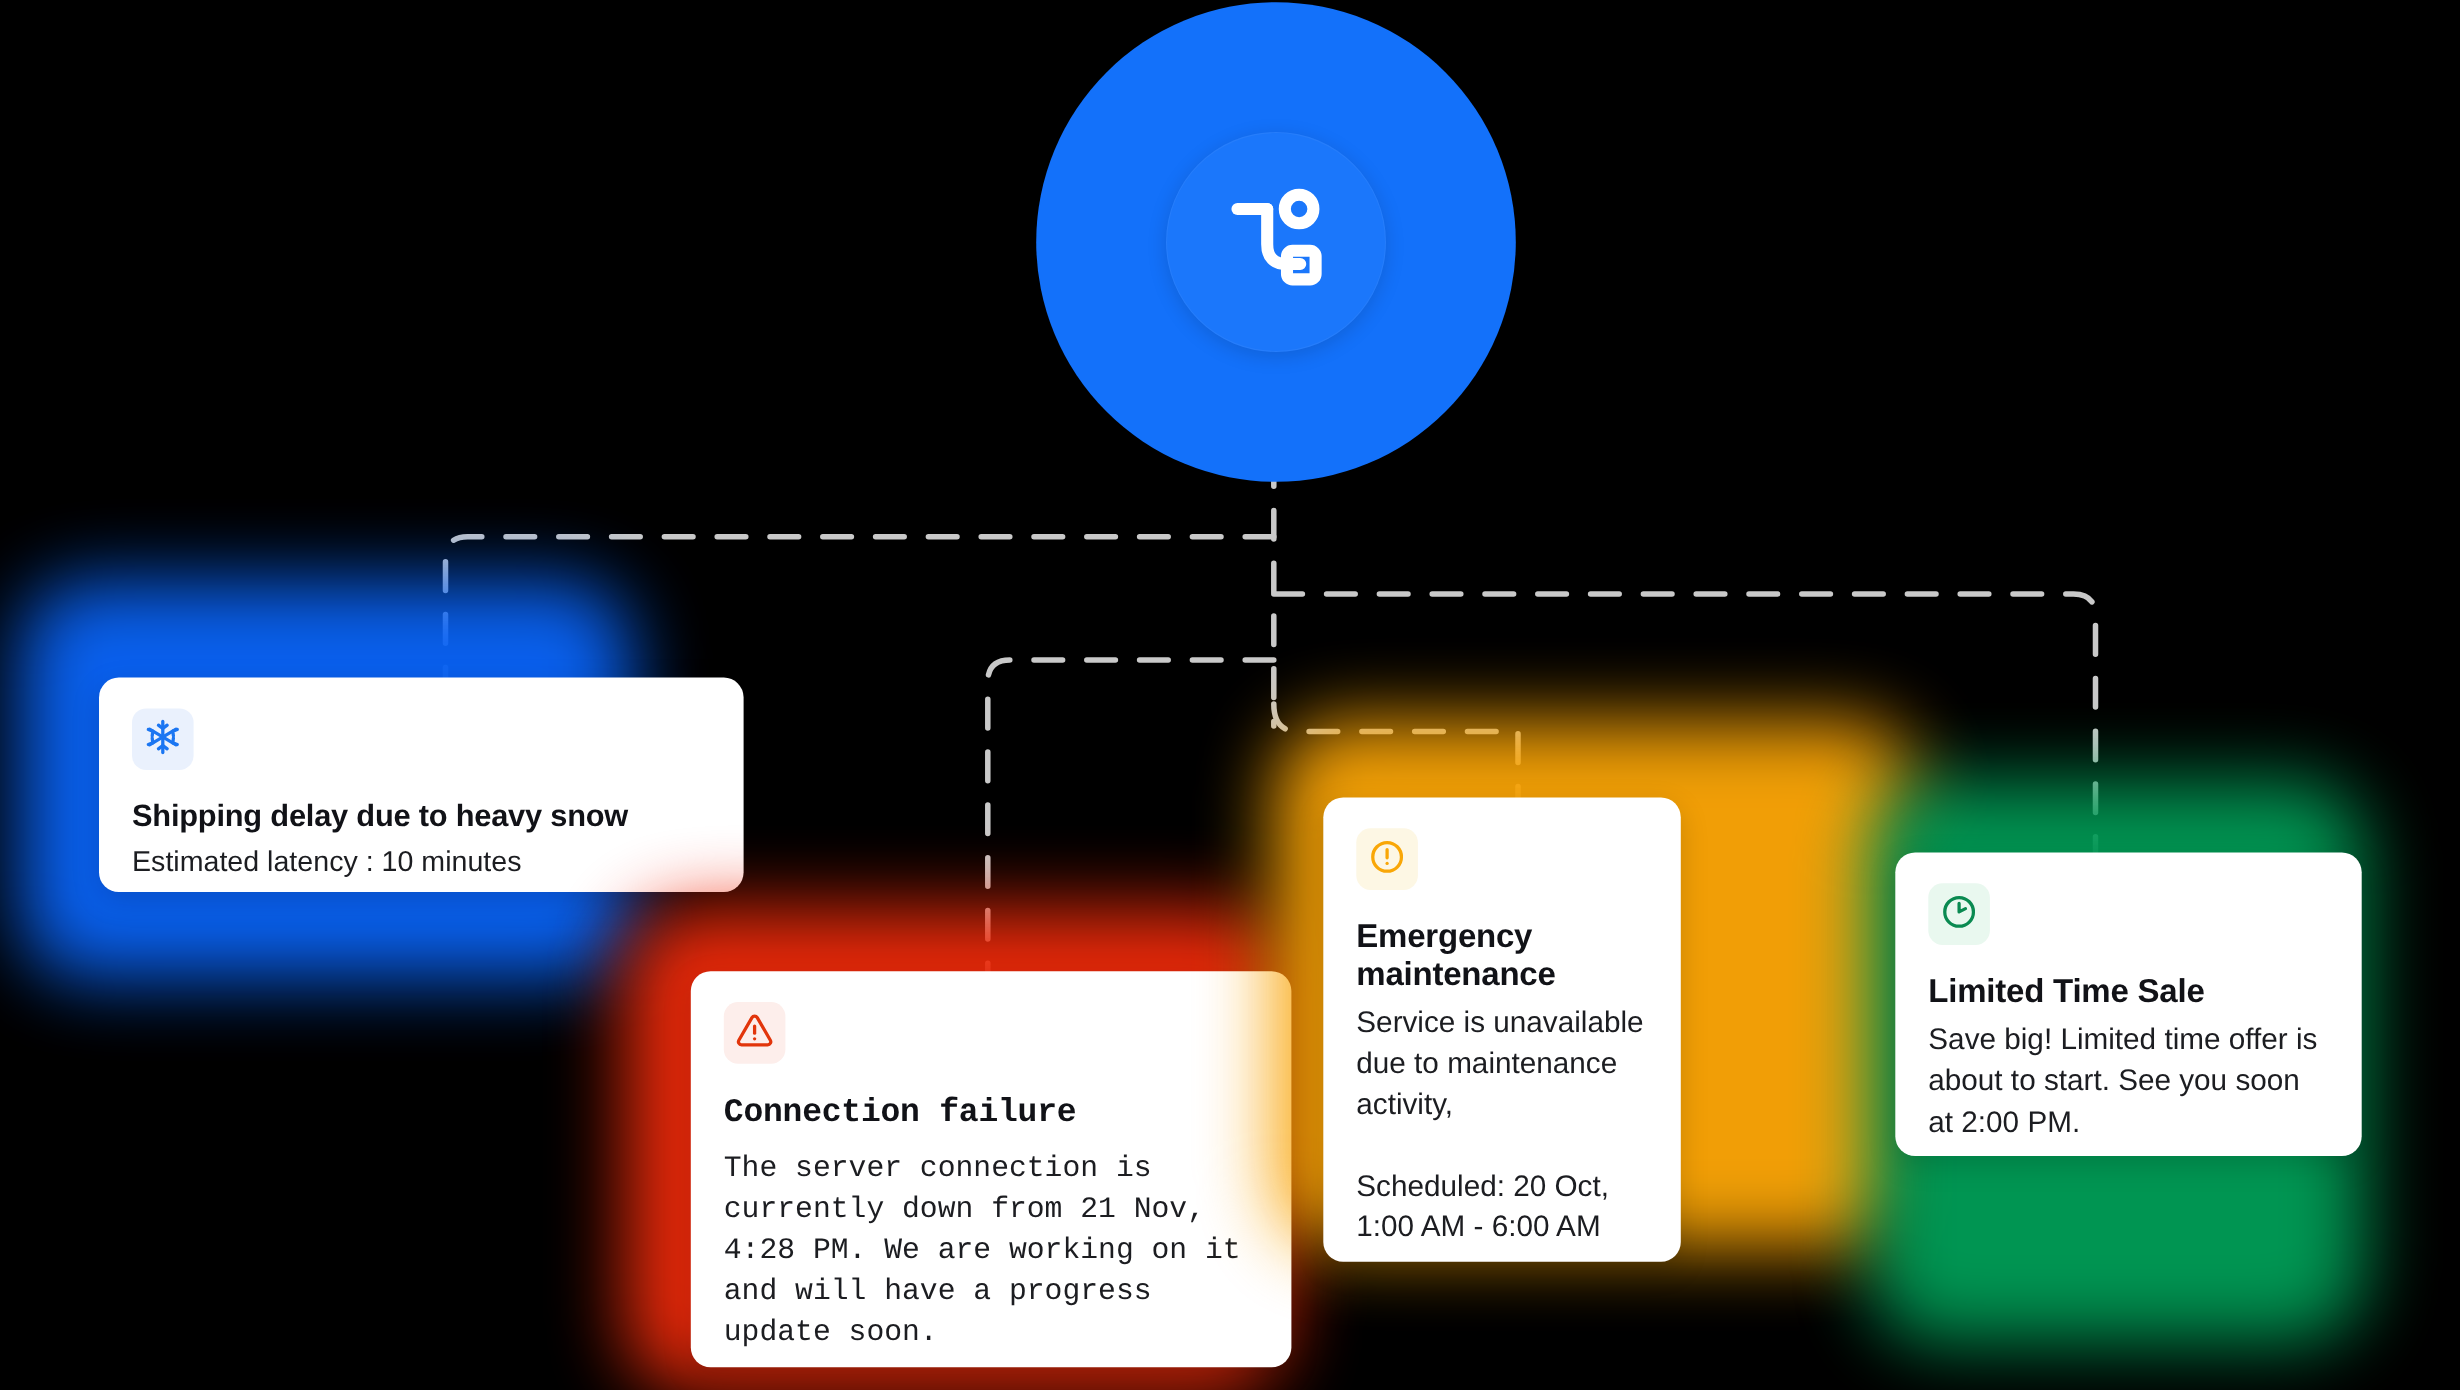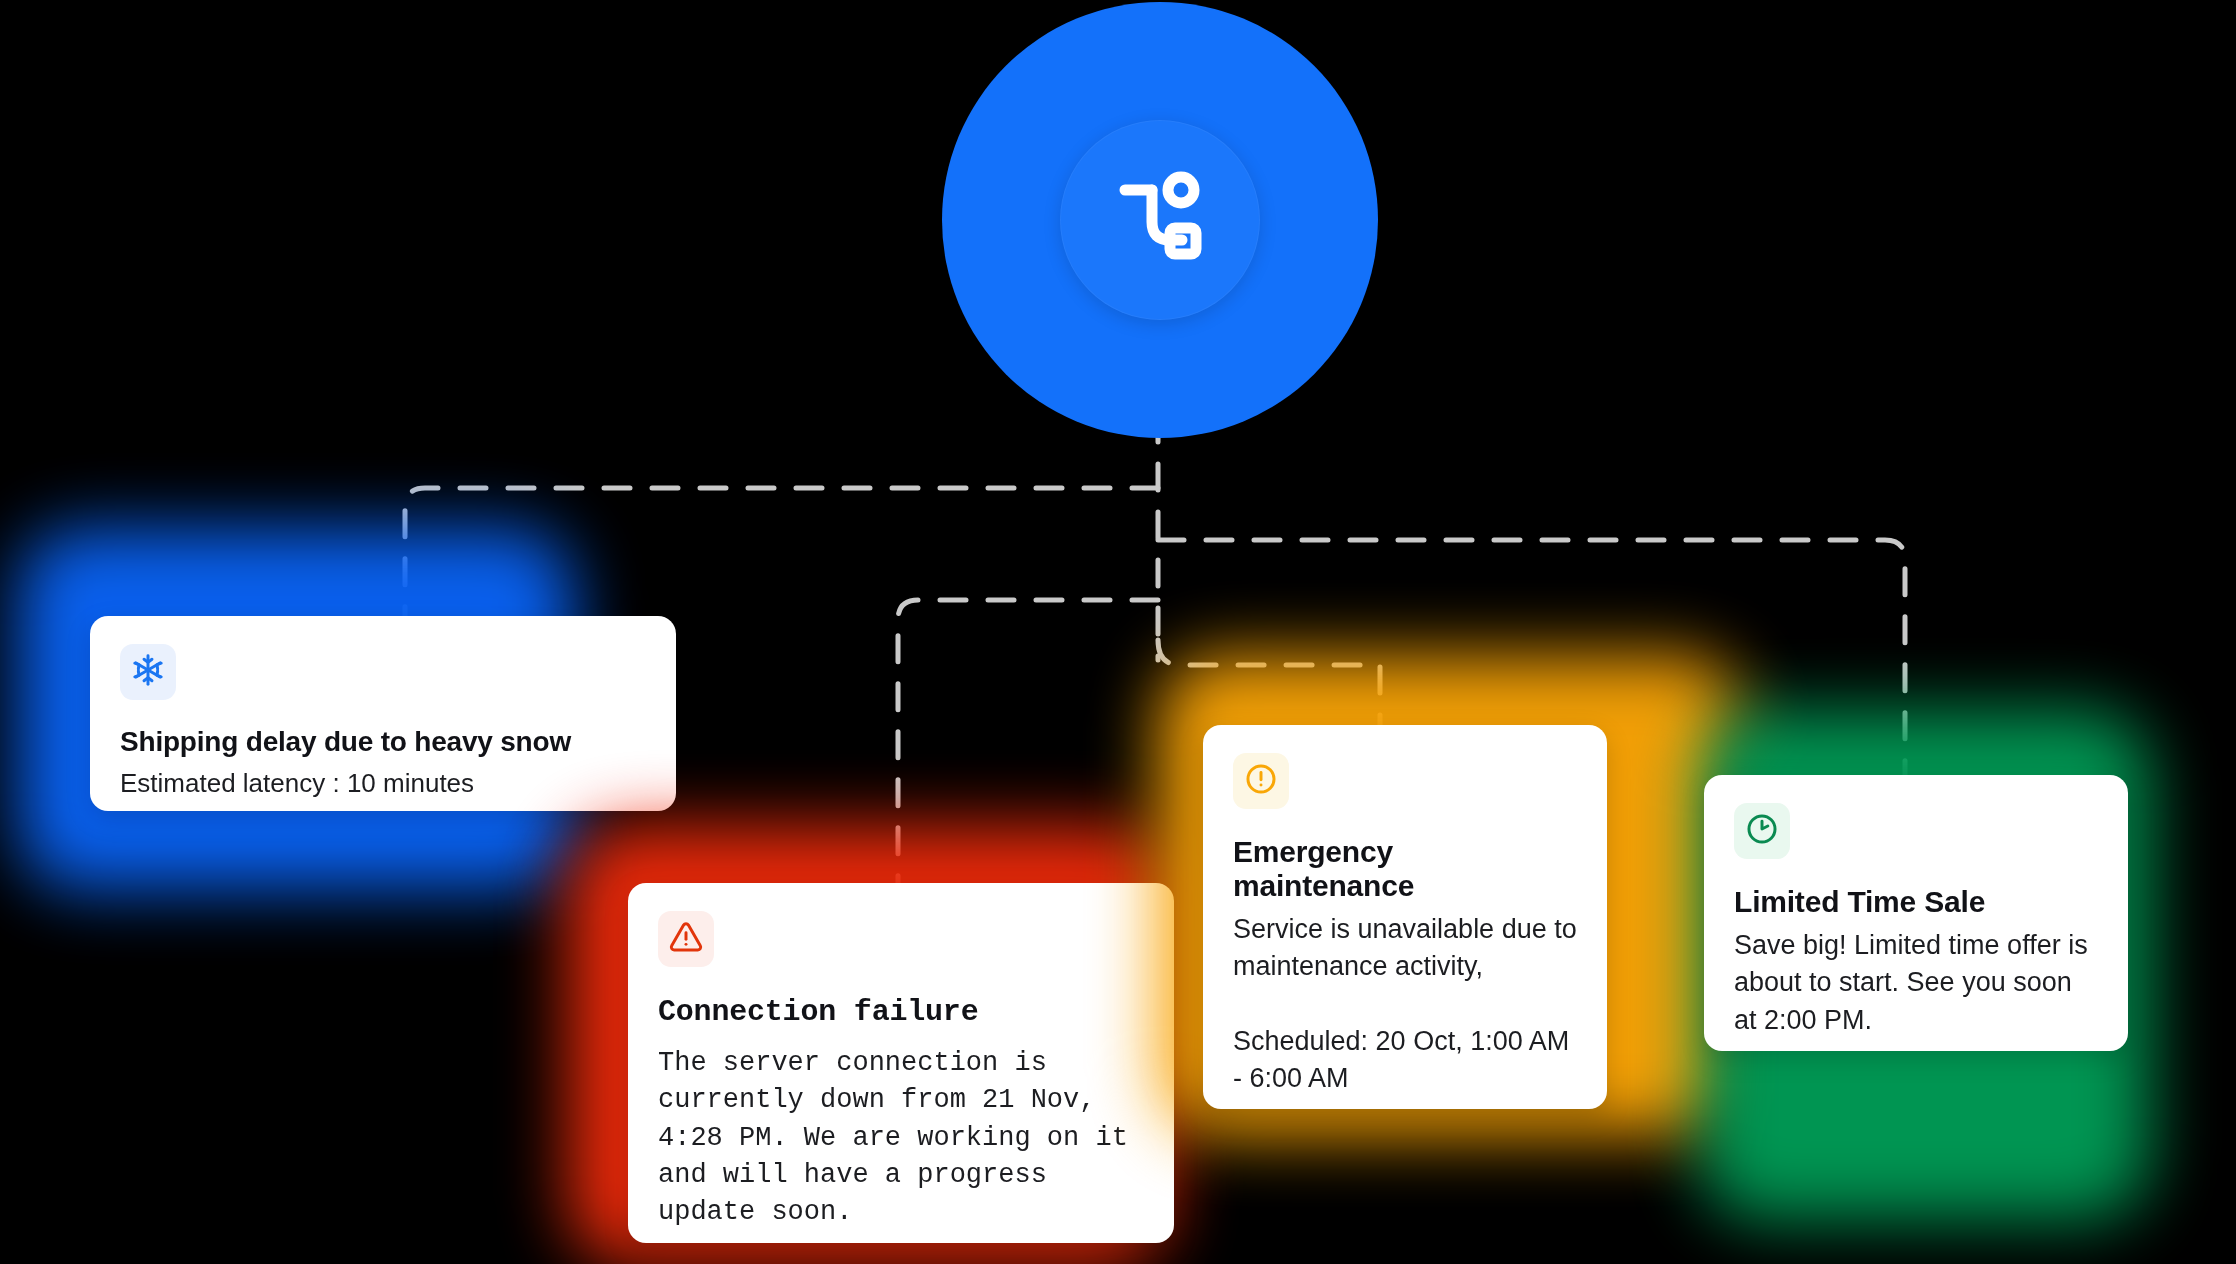--- a/index.html
+++ b/index.html
@@ -65,28 +65,28 @@
 
   
   #node-connection .glow { left:0px; top:0px; width:600px; height:440px; background:#f02b0b; }
   #node-connection .card { left:60px; top:58px; width:546px; }
   #node-connection .icon-box { background:#fdeeeb; }
   #node-connection .card-title { font-size:30px; margin-top:28px; }
   #node-connection .card-body { font-size:27px; line-height:1.38; margin-top:16px; }
 
   
   #node-maintenance .glow { left:0px; top:0px; width:584px; height:480px; background:#f9a407; }
-  #node-maintenance .card { left:45px; top:70px; width:404px; }
+  #node-maintenance .card { left:45px; top:70px; width:325px; }
   #node-maintenance .icon-box { background:#fdf7e4; }
   #node-maintenance .card-title { font-size:30px; margin-top:26px; }
   #node-maintenance .card-body { font-size:27px; line-height:1.38; margin-top:8px; }
 
   
   #node-sale .glow { left:0px; top:0px; width:450px; height:510px; background:#009a55; }
-  #node-sale .card { left:4px; top:65px; width:424px; }
+  #node-sale .card { left:23px; top:65px; width:424px; }
   #node-sale .icon-box { background:#e9f8ef; }
   #node-sale .card-title { font-size:30px; margin-top:26px; }
   #node-sale .card-body { font-size:27px; line-height:1.38; margin-top:8px; }
 </style>
 </head>
 <body>
 
 <div id="stage">
 
   <svg id="connectors" viewBox="0 0 2236 1264" width="2236" height="1264">

